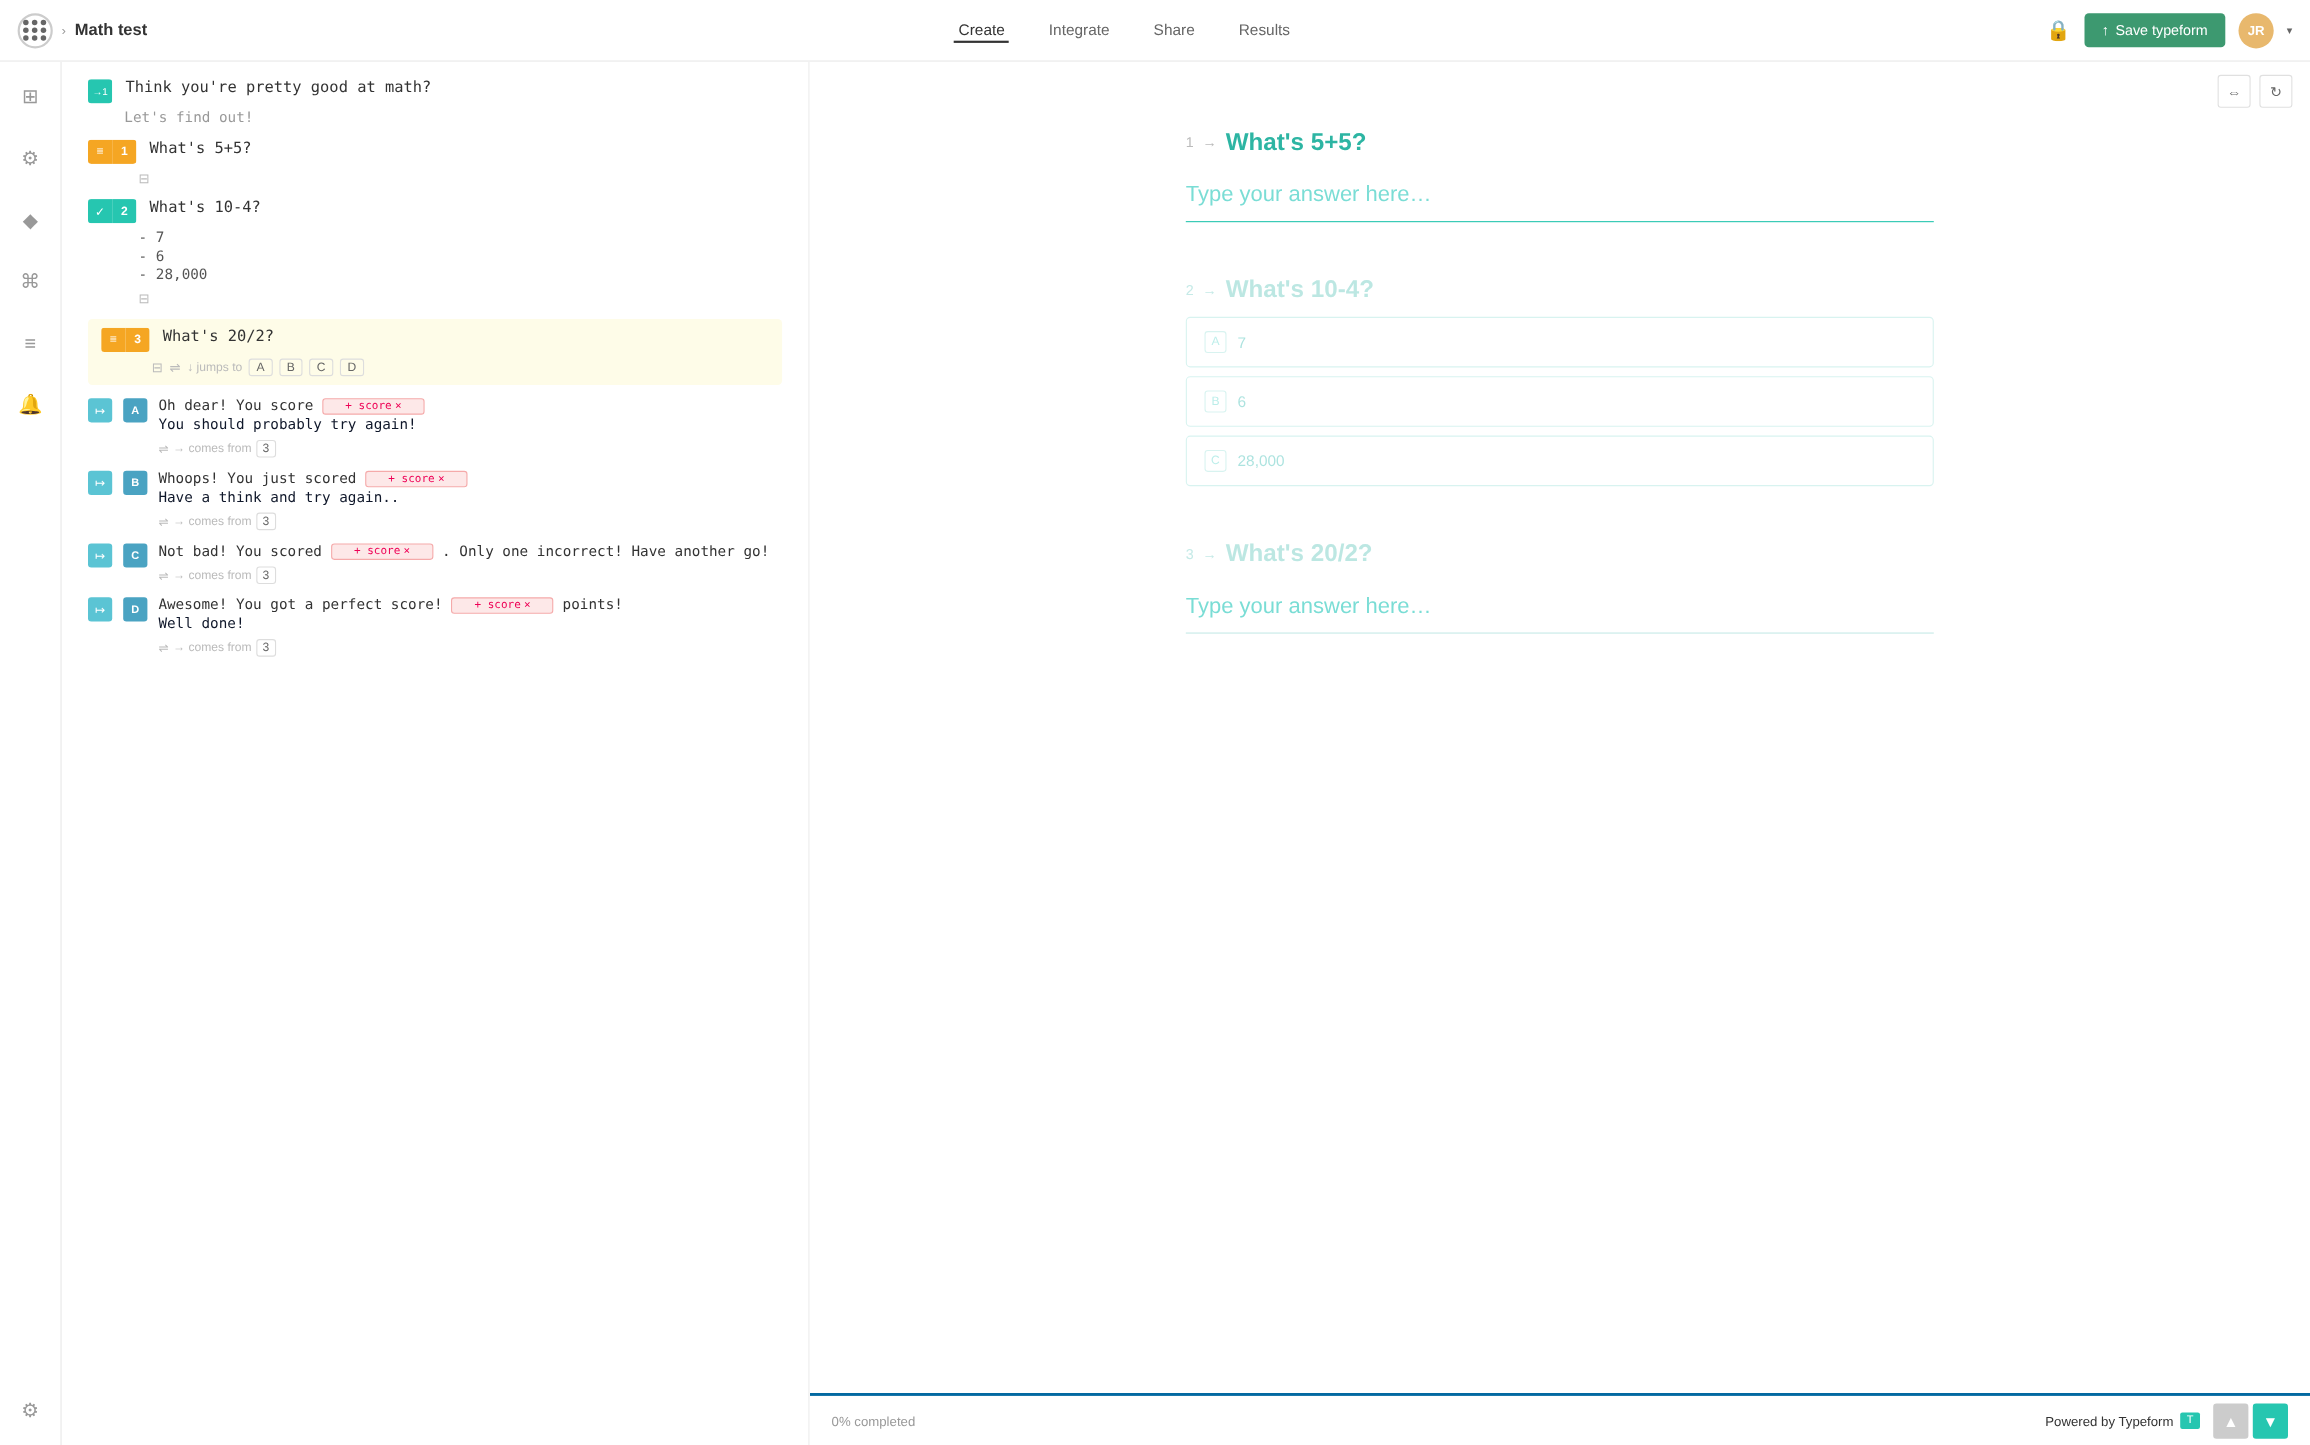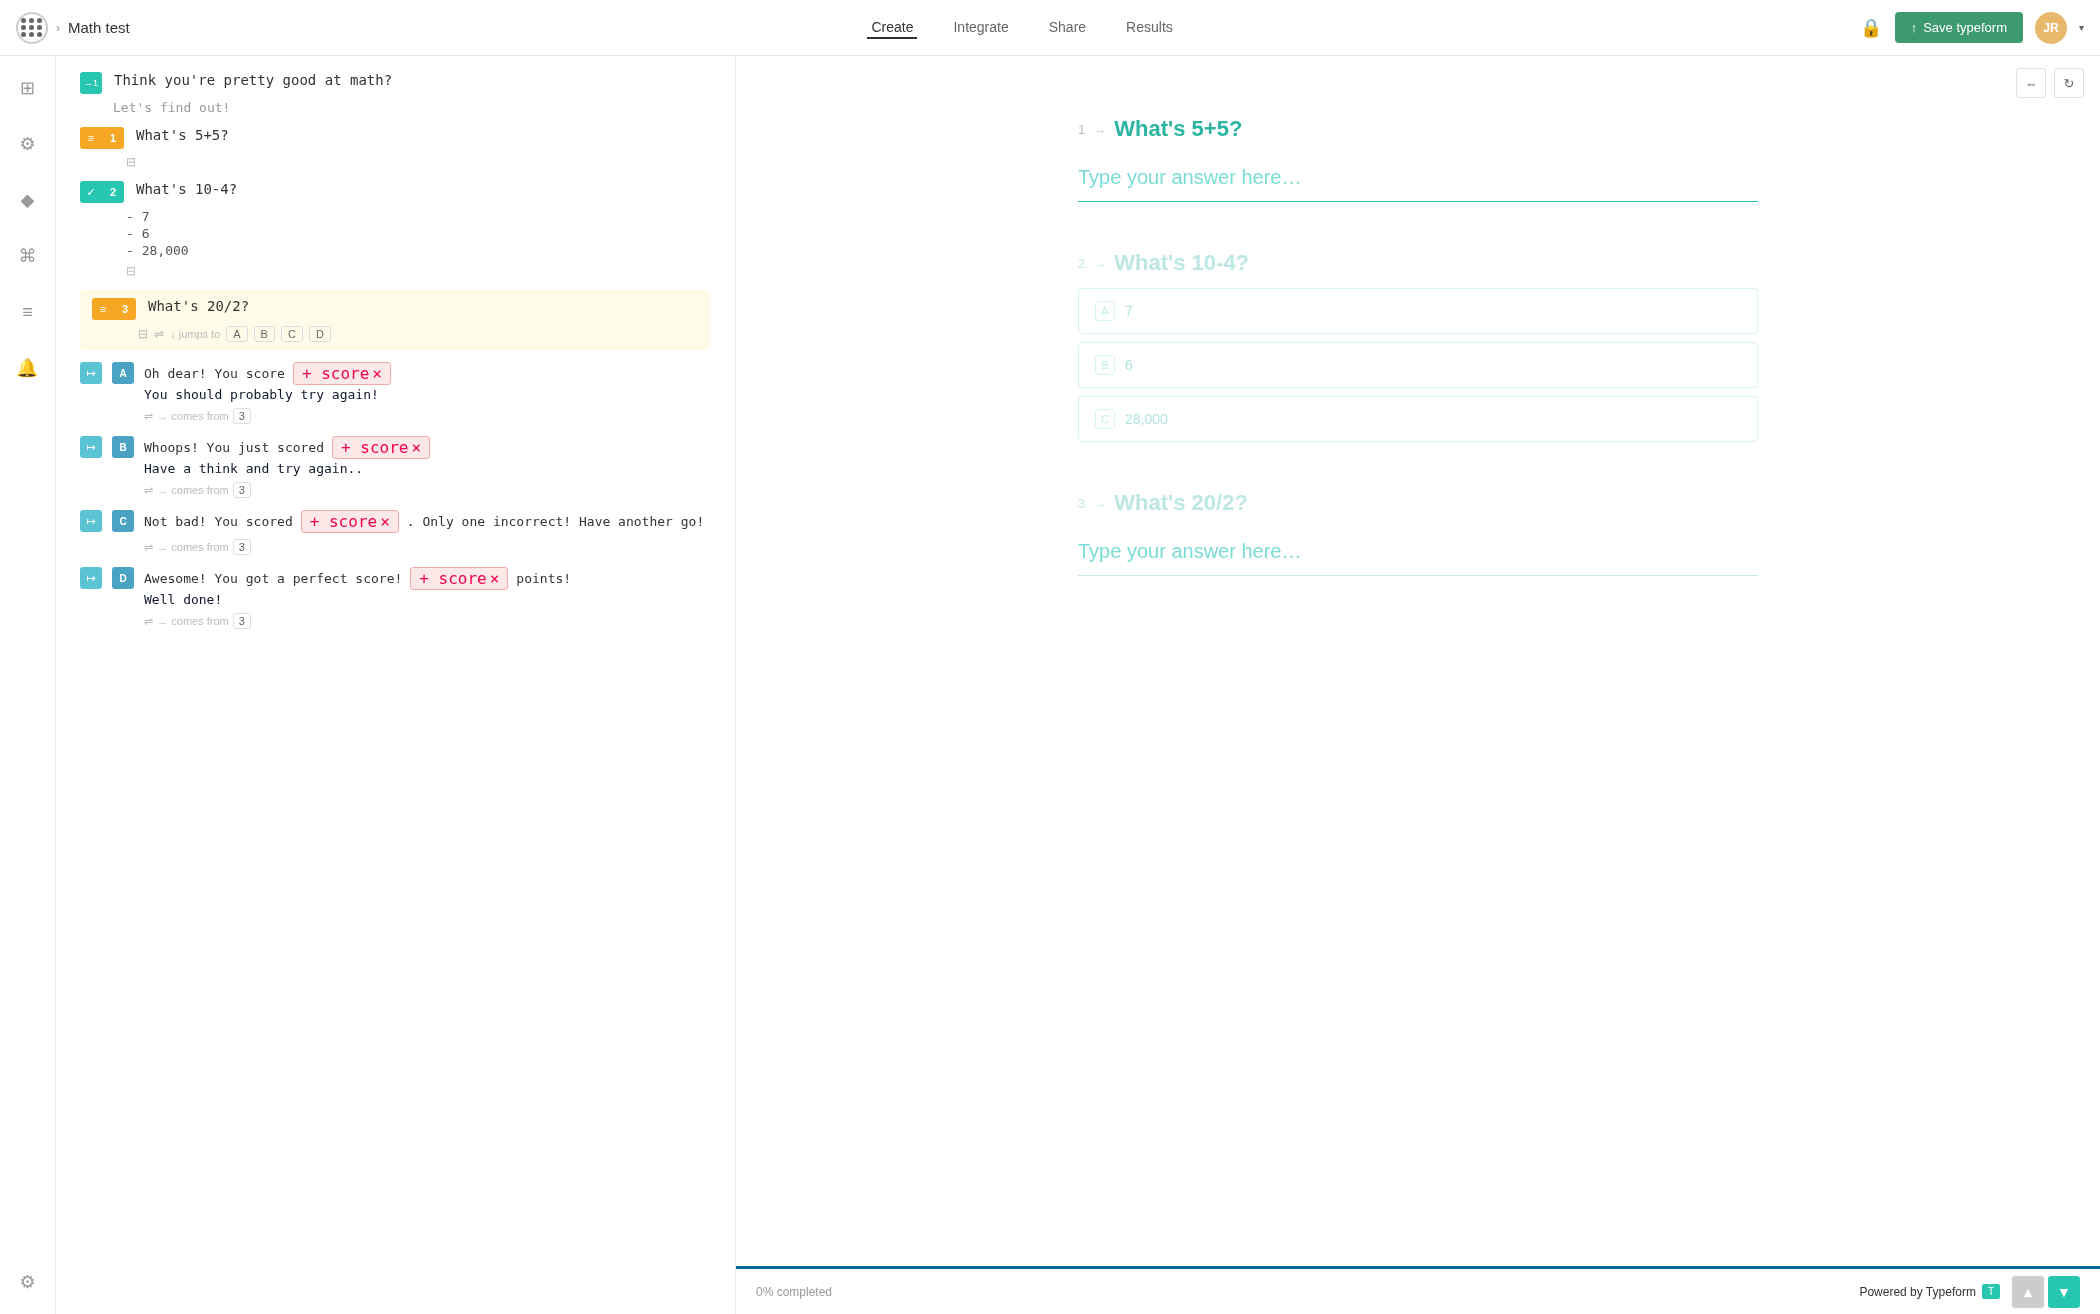--- a/index.html
+++ b/index.html
@@ -9,21 +9,21 @@
     .top-nav {
       position: fixed; top: 0; left: 0; right: 0; height: 56px;
       background: #fff; border-bottom: 1px solid #e8e8e8;
       display: flex; align-items: center; z-index: 100;
     }
     .nav-left { display: flex; align-items: center; gap: 8px; padding: 0 16px; min-width: 200px; }
     .nav-logo { width: 32px; height: 32px; border-radius: 50%; border: 2px solid #ccc; display: flex; align-items: center; justify-content: center; }
     .nav-dots { display: grid; grid-template-columns: repeat(3,6px); gap: 2px; }
     .nav-dot { width: 5px; height: 5px; background: #666; border-radius: 50%; }
     .nav-chevron { color: #999; font-size: 12px; }
-    .nav-title { font-size: 15px; color: #333; font-weight: 400; }
+    .nav-title { font-size: 15px; color: #333; font-weight: 700; }
     .nav-center { flex: 1; display: flex; justify-content: center; gap: 32px; }
     .nav-tab { font-size: 14px; color: #666; cursor: pointer; padding: 2px 4px; border-bottom: 2px solid transparent; }
     .nav-tab.active { color: #333; border-bottom-color: #333; }
     .nav-right { display: flex; align-items: center; gap: 12px; padding: 0 16px; }
     .lock-icon { font-size: 18px; color: #f5a623; }
     .save-btn { background: #3d9970; color: #fff; border: none; border-radius: 4px; padding: 8px 16px; font-size: 13px; cursor: pointer; display: flex; align-items: center; gap: 6px; }
     .avatar { width: 32px; height: 32px; border-radius: 50%; background: #e8b86d; display: flex; align-items: center; justify-content: center; font-size: 12px; color: #fff; font-weight: 600; }
     .avatar-caret { font-size: 10px; color: #666; }
 
     
@@ -71,21 +71,21 @@
     
     .ending-card { margin-bottom: 12px; display: flex; align-items: flex-start; gap: 10px; }
     .ending-badge { width: 22px; height: 22px; border-radius: 3px; display: flex; align-items: center; justify-content: center; font-size: 10px; color: #fff; font-weight: 700; flex-shrink: 0; }
     .badge-a { background: #4aa3c2; }
     .badge-b { background: #4aa3c2; }
     .badge-c { background: #4aa3c2; }
     .badge-d { background: #4aa3c2; }
     .ending-content { flex: 1; }
     .ending-title { font-size: 13px; color: #333; font-family: monospace; display: flex; align-items: center; gap: 8px; flex-wrap: wrap; }
     .ending-title2 { font-size: 13px; color: #0f172a; font-family: monospace; margin-top: 2px; }
-    .score-badge { background: #fde8e8; border: 1px solid #f5aaaa; border-radius: 3px; padding: 1px 8px; font-size: 16px; color: #e05; display: flex; align-items: center; gap: 3px; }
+    .score-badge { background: #fde8e8; border: 1px solid #f5aaaa; border-radius: 3px; padding: 1px 20px; font-size: 10px; color: #e05; display: flex; align-items: center; gap: 3px; }
     .score-x { cursor: pointer; color: #e05; }
     .comes-from { display: flex; align-items: center; gap: 4px; margin-top: 6px; font-size: 11px; color: #bbb; }
     .comes-from-num { border: 1px solid #ddd; border-radius: 3px; padding: 1px 5px; font-size: 11px; color: #666; }
 
     .ending-icon { width: 22px; height: 22px; border-radius: 3px; background: #5bc4d4; display: flex; align-items: center; justify-content: center; font-size: 11px; color: #fff; flex-shrink: 0; }
 
     
     .preview-panel {
       flex: 1; background: #fff; overflow-y: auto; padding: 0;
       position: relative; display: flex; flex-direction: column;

